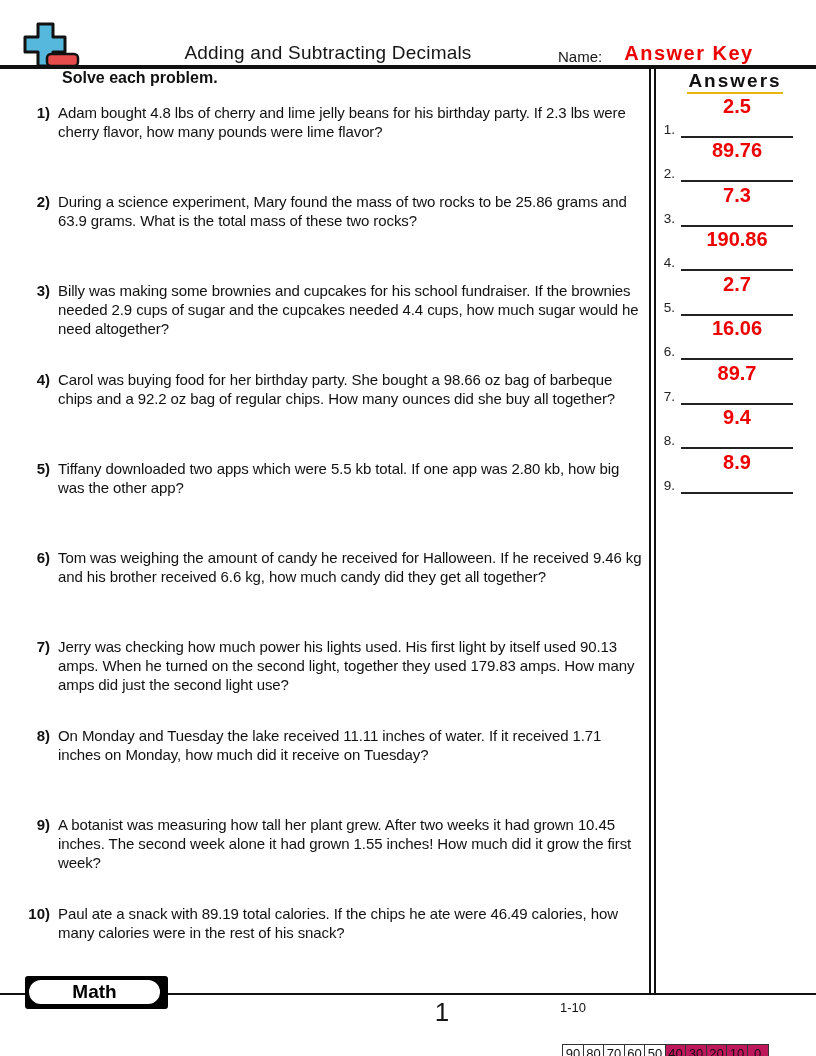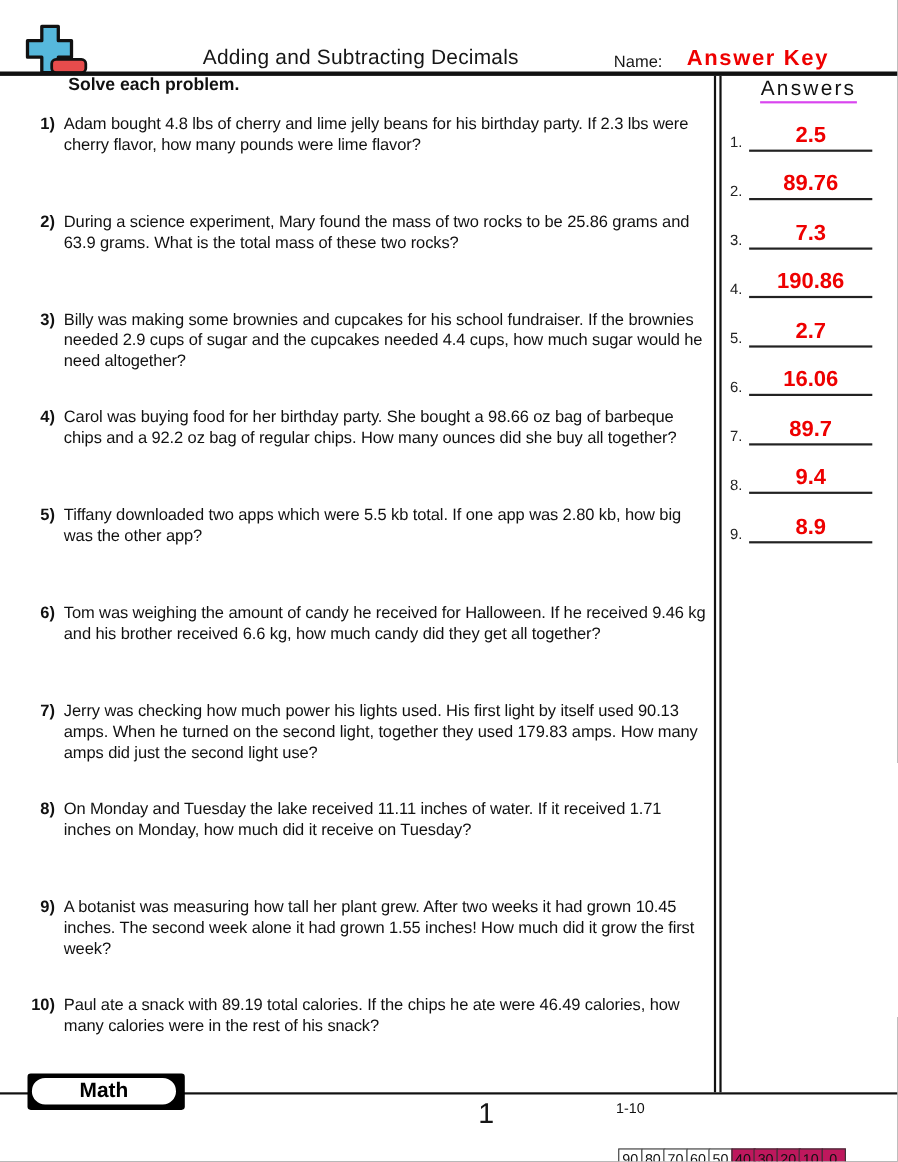--- a/index.html
+++ b/index.html
@@ -27,29 +27,29 @@
   .ptext { margin-left:8px; width:588px; font-size:15px; line-height:19px; letter-spacing:-0.1px; }
   
   .divider {
     position:absolute; left:649px; top:69px; width:3px; height:924px;
     border-left:2px solid #111; border-right:2px solid #111;
   }
   .answers-heading {
     position:absolute; left:660px; top:70px; width:150px; text-align:center;
   }
   .answers-heading span {
-    font-size:19px; font-weight:normal; letter-spacing:2px;
-    border-bottom:2px solid #d946ef; padding:0 1px 1px 1px;
+    font-size:19px; font-weight:bold; letter-spacing:2px;
+    border-bottom:2px solid #eab308; padding:0 1px 1px 1px;
   }
   .arow { position:absolute; left:645px; width:150px; height:26px; }
   .anum { position:absolute; left:0; bottom:1px; width:30px; text-align:right; font-size:13.5px; color:#222; }
   .aval {
     position:absolute; left:36px; bottom:0; width:112px; text-align:center;
     font-size:20px; font-weight:bold; color:#ee0000;
-    border-bottom:2px solid #222; padding-bottom:1px;
+    border-bottom:2px solid #222; padding-bottom:18px;
   }
   
   .bottom-rule { position:absolute; left:0; top:993px; width:816px; height:2px; background:#111; }
   .subject-box {
     position:absolute; left:25px; top:976px; width:143px; height:33px;
     background:#000; border-radius:3px;
   }
   .subject-pill {
     position:absolute; left:2px; top:2px; width:131px; height:24px;
     background:#fff; border:2px solid #000; border-radius:15px;

